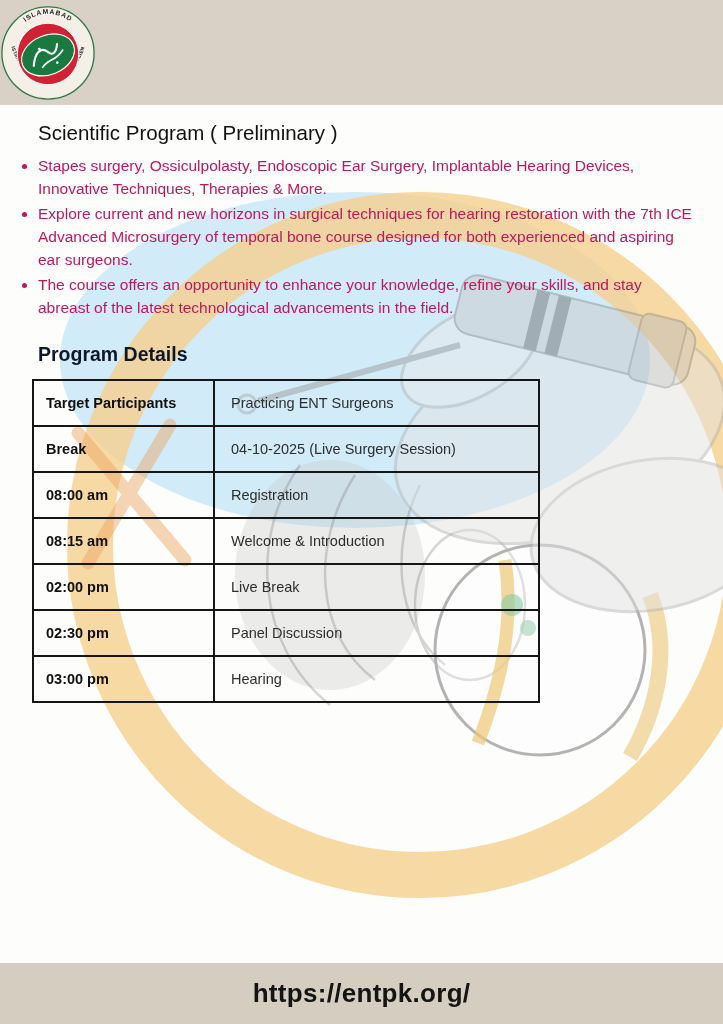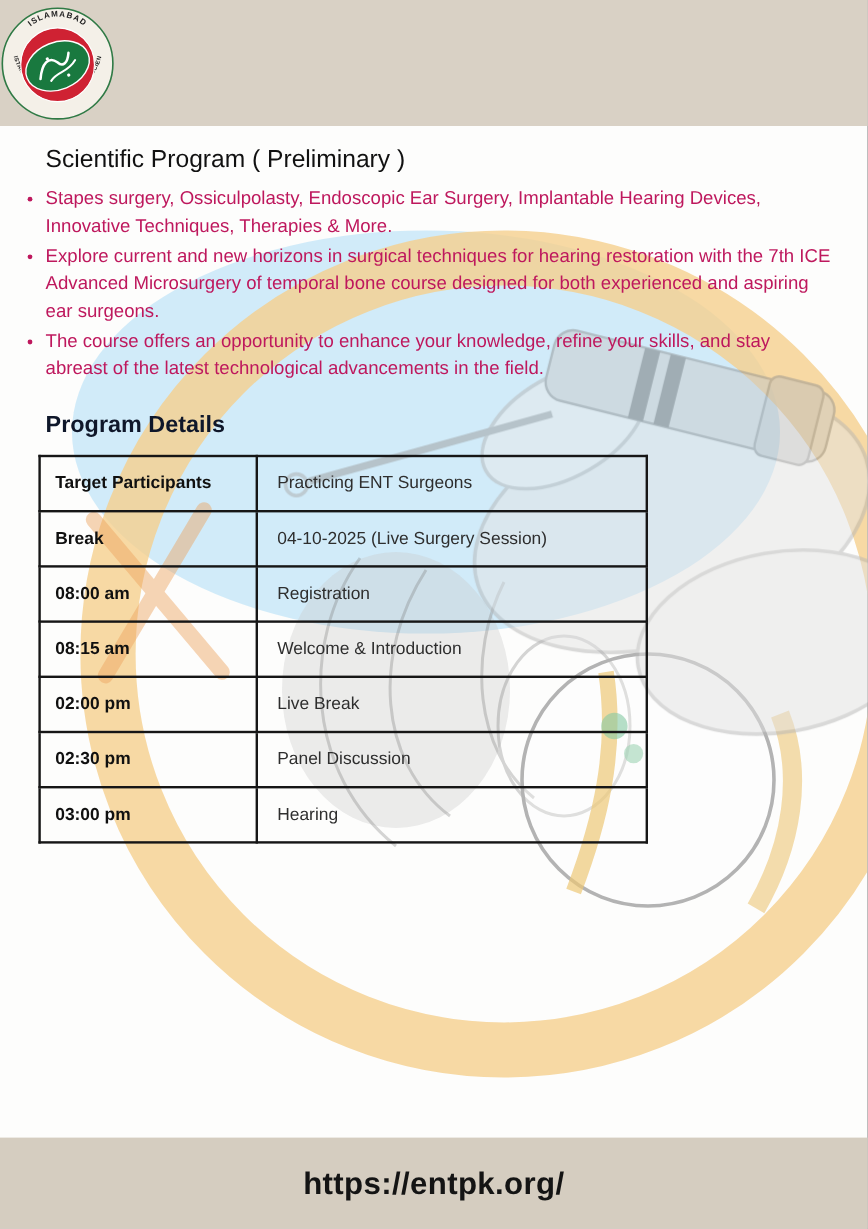--- a/index.html
+++ b/index.html
@@ -49,21 +49,21 @@
   td.row-label {
     width: 181px; font-weight: 700; font-size: 14.5px;
     padding: 14px 8px 14px 12px; height: 45px; color:#101010;
   }
   td.row-value { font-size: 14.5px; color:#2e2e2e; padding: 14px 10px 14px 16px; }
   .session-bullets { list-style: disc; margin: 0; padding-left: 20px; }
   .session-bullets li { font-size: 14.5px; line-height: 1.5; color:#2e2e2e; }
 
   
   .footer-band {
-    position: absolute; left: 0; right: 0; bottom: 0; height: 76px;
+    position: absolute; left: 0; right: 0; bottom: 0; height: 61px;
     background: #d5cdc0;
     display: flex; align-items: center; justify-content: center;
     z-index: 3;
   }
   .site-url { font-size: 26px; font-weight: 700; color:#141414; letter-spacing: .3px; }
 </style>
 </head>
 <body>
 
 <div class="page">

